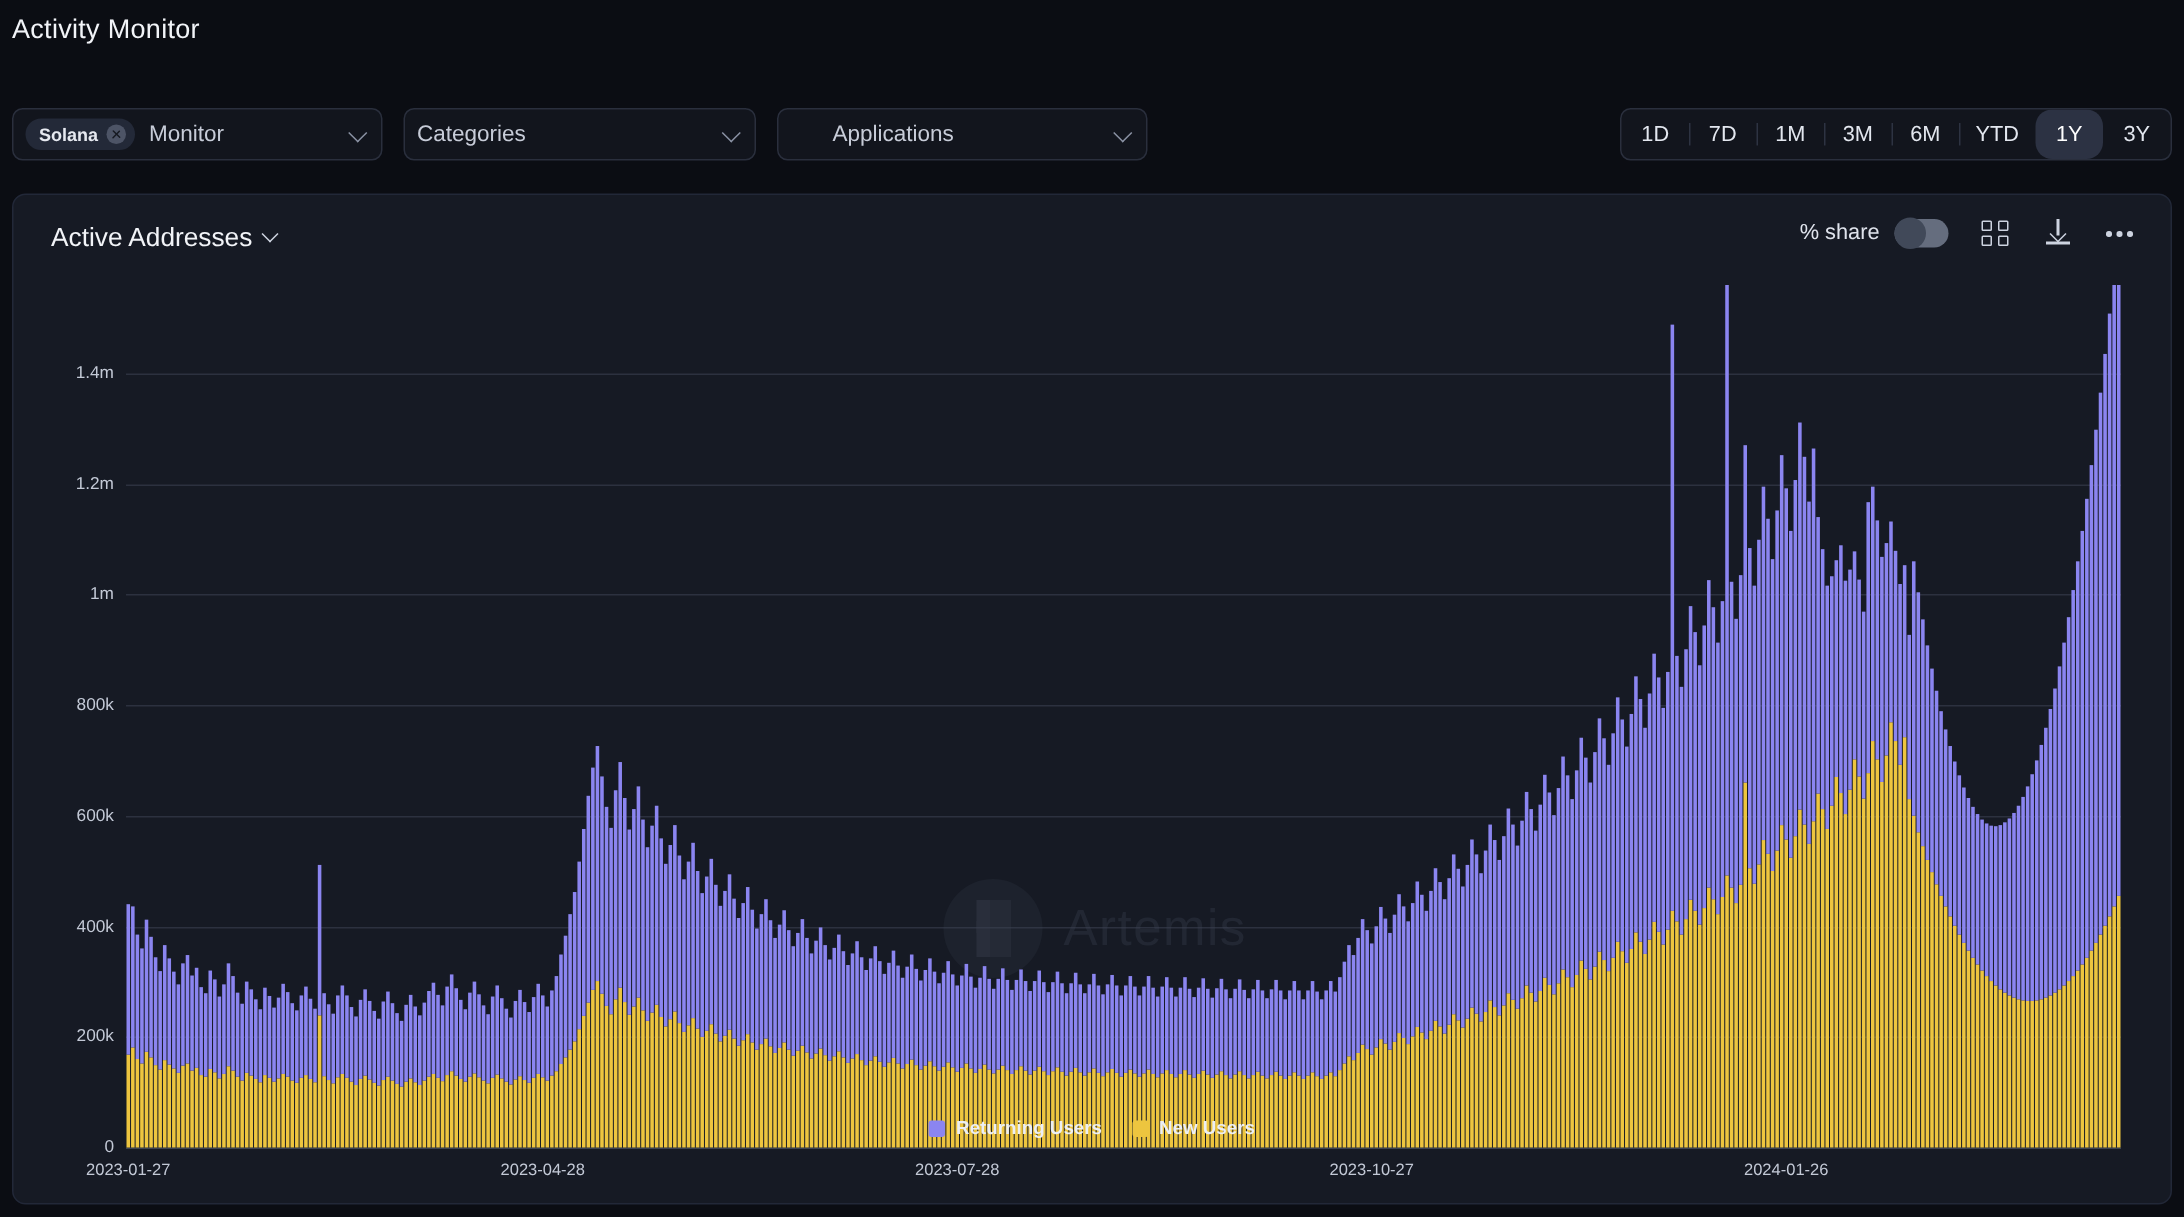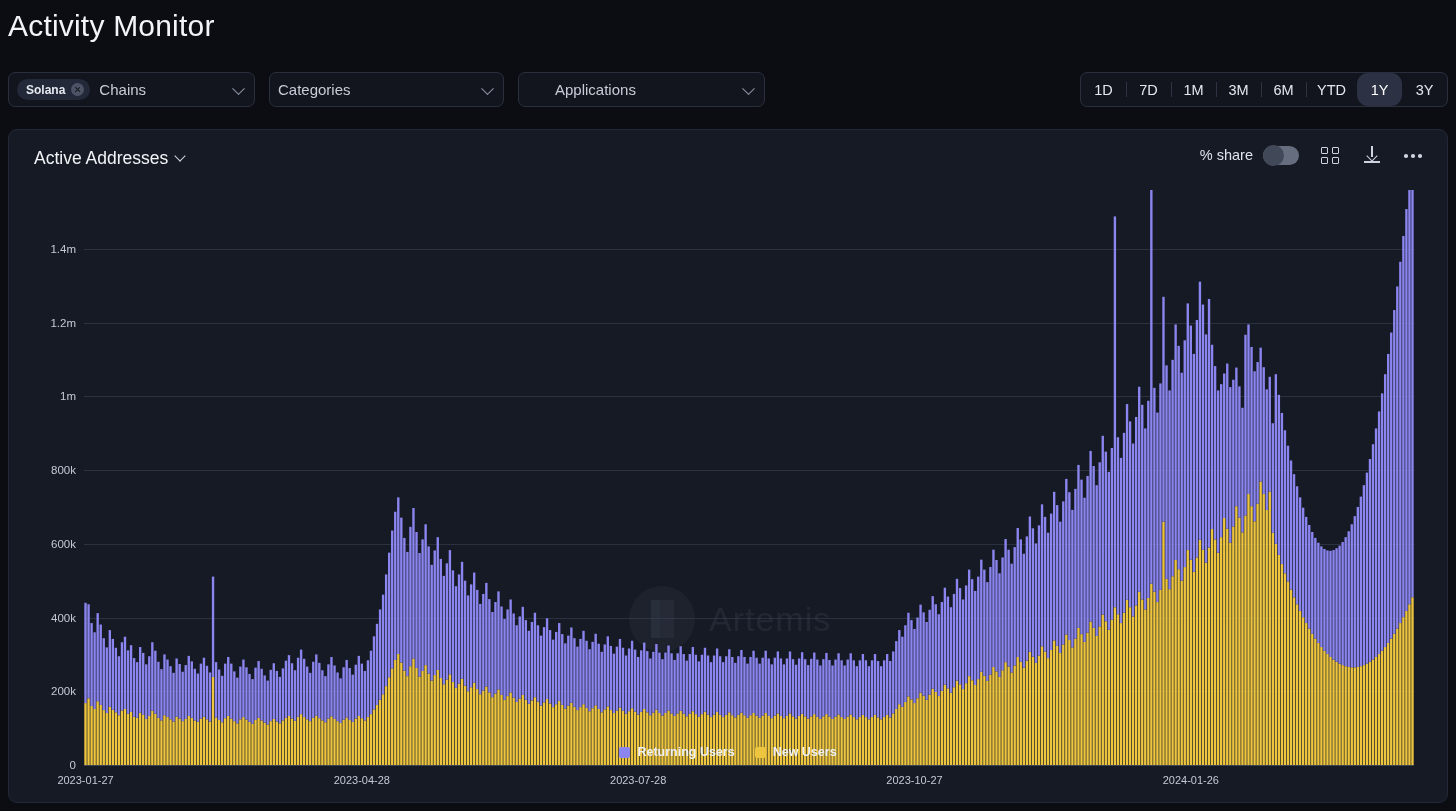--- a/index.html
+++ b/index.html
@@ -7,21 +7,21 @@
     width: 1456px; height: 811px;
     background: #0b0d13;
     font-family: "Liberation Sans", sans-serif;
     overflow: hidden;
   }
   .page { position: relative; width: 1456px; height: 811px; background: #0b0d13; }
 
   
   .page-title {
     position: absolute; left: 8px; top: 9px;
-    font-size: 30px; font-weight: 400; color: #f2f4f8;
+    font-size: 18px; font-weight: 400; color: #f2f4f8;
     letter-spacing: .2px;
   }
 
   .filter-row { position: absolute; left: 8px; top: 72px; display: flex; gap: 14px; }
   .filter {
     height: 35px; border: 1px solid #2a2f3d; border-radius: 7px;
     background: #12151d; display: flex; align-items: center;
     padding: 0 10px 0 8px; position: relative;
   }
   .filter.chains { width: 247px; }
@@ -161,21 +161,21 @@
 <div class="page">
 
   <div class="page-title">Activity Monitor</div>
 
   <div class="filter-row">
     <div class="filter chains">
       <span class="chip">
         <span class="chip-label">Solana</span>
         <span class="chip-x"></span>
       </span>
-      <span class="filter-ph">Chains</span>
+      <span class="filter-ph">Monitor</span>
       <span class="chev"></span>
     </div>
     <div class="filter categories">
       <span class="filter-ph">Categories</span>
       <span class="chev"></span>
     </div>
     <div class="filter applications">
       <span class="filter-ph">Applications</span>
       <span class="chev"></span>
     </div>

